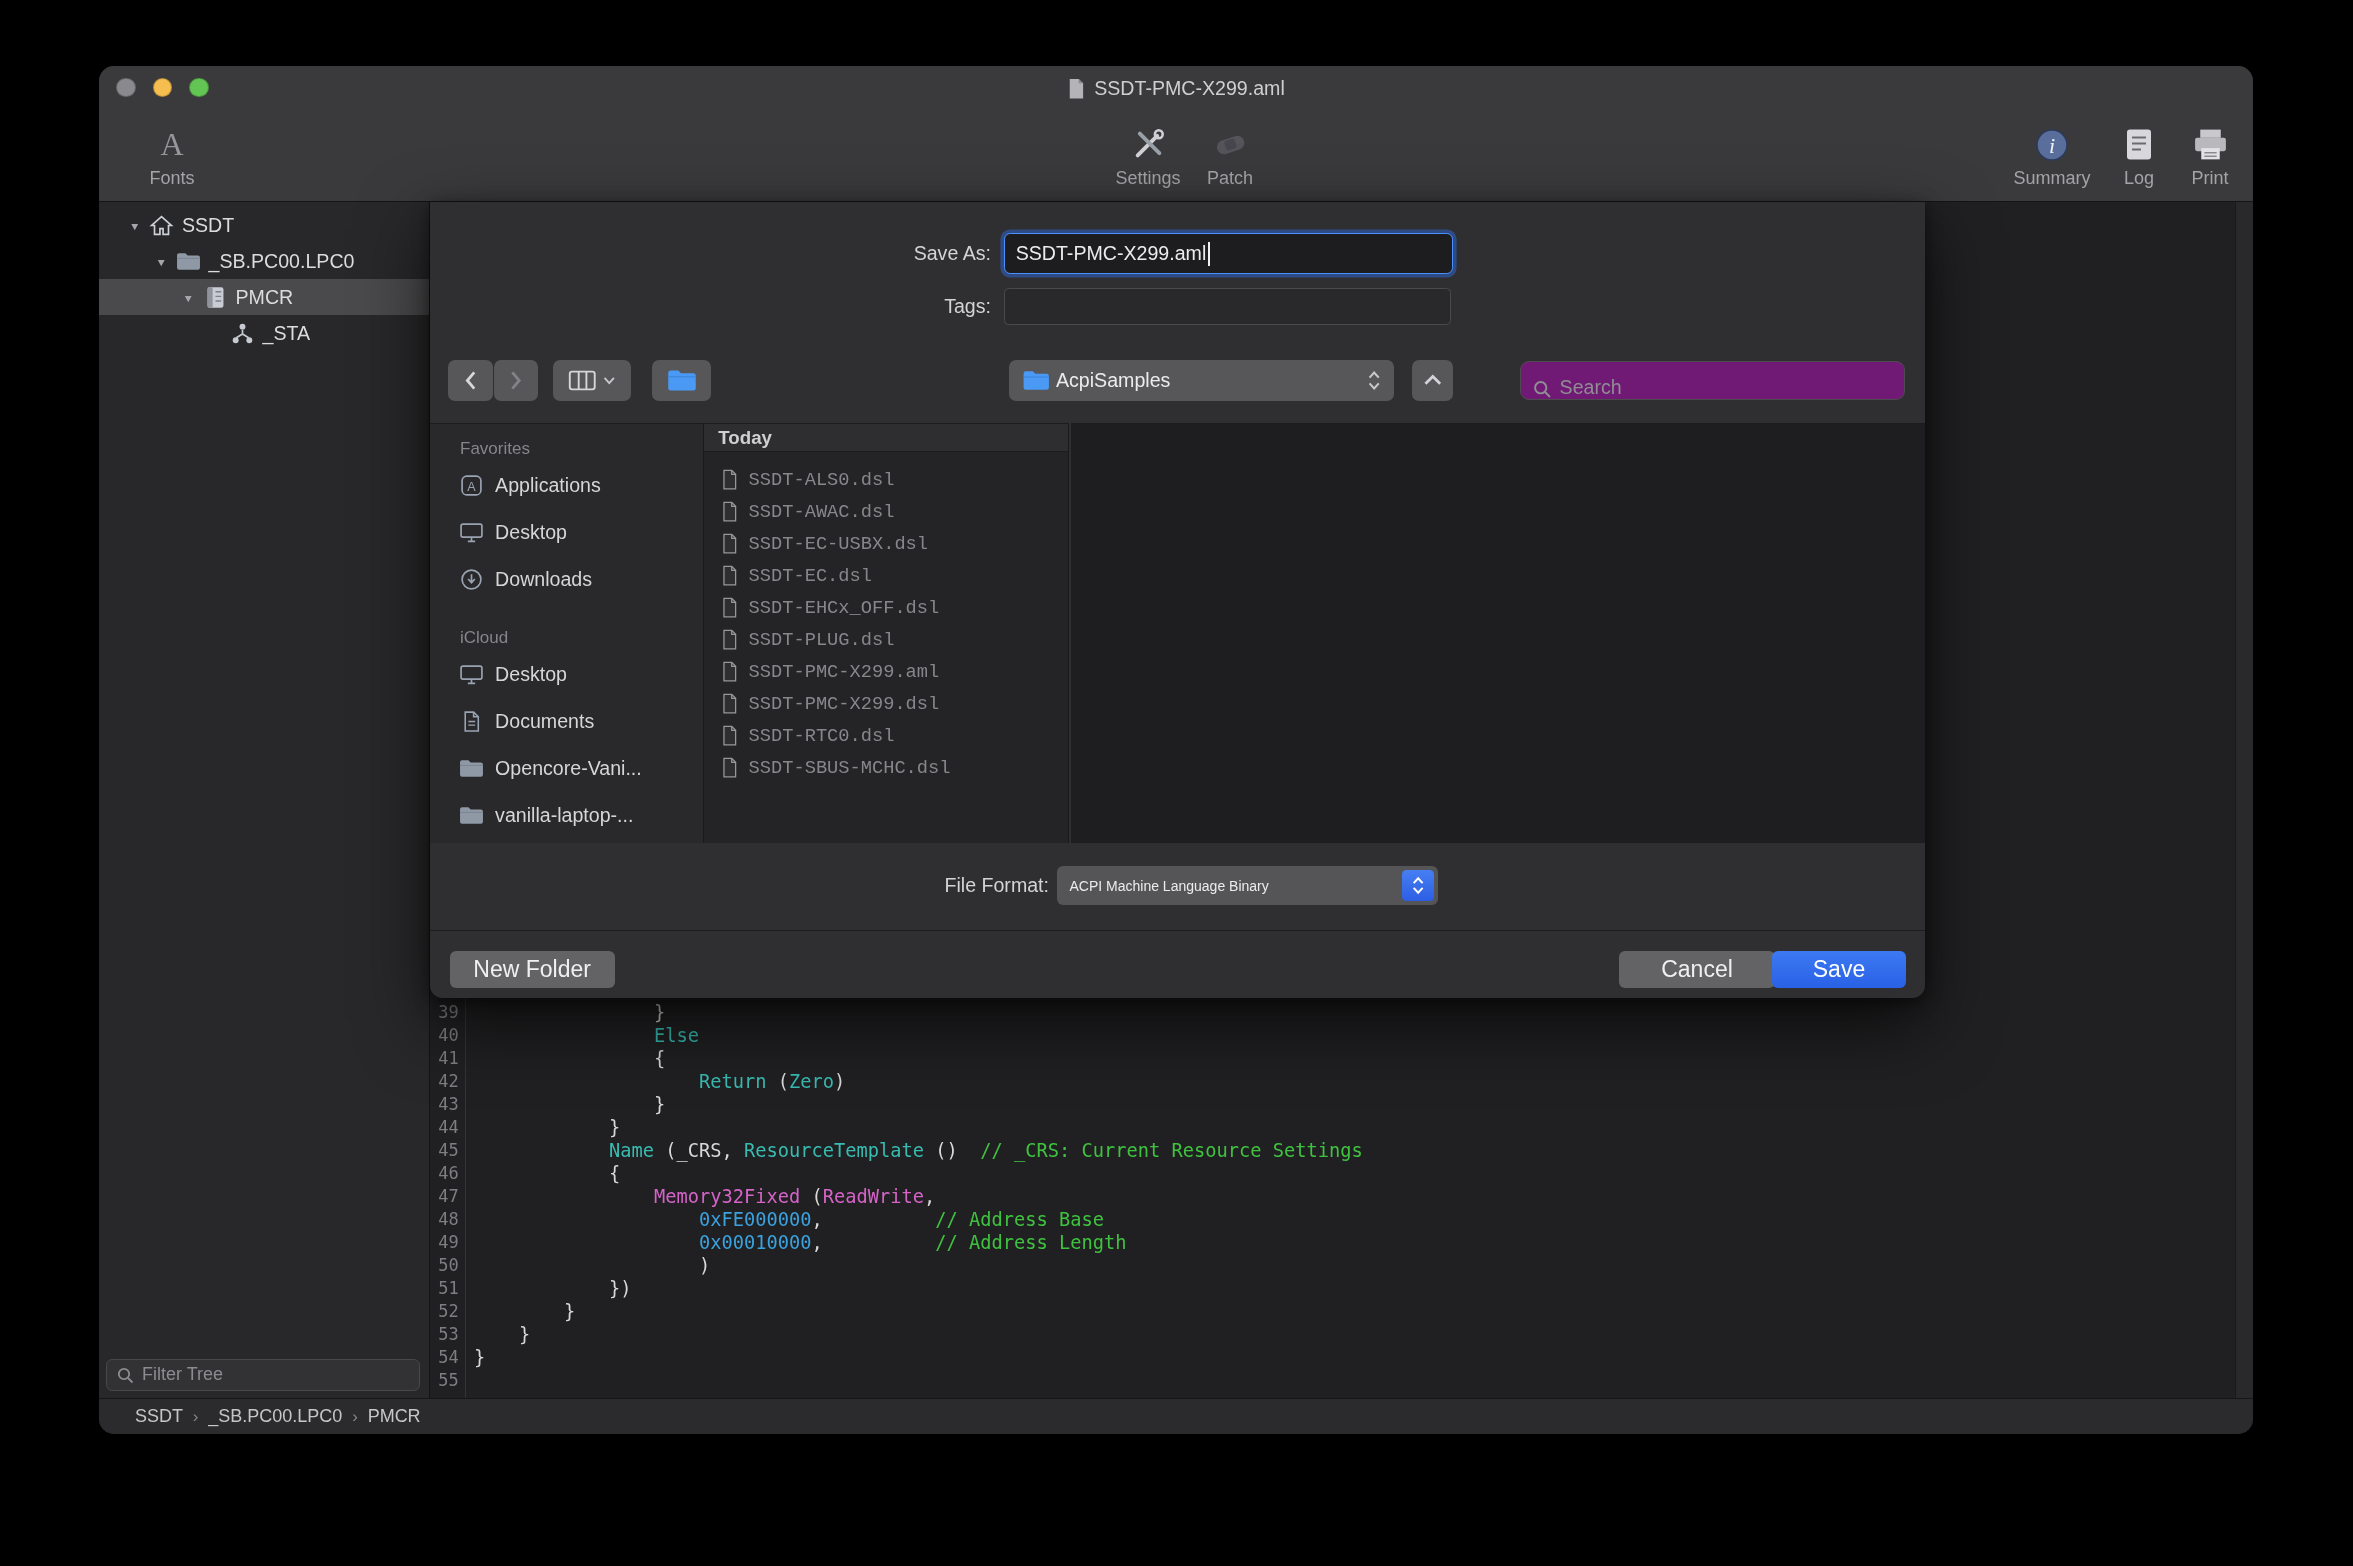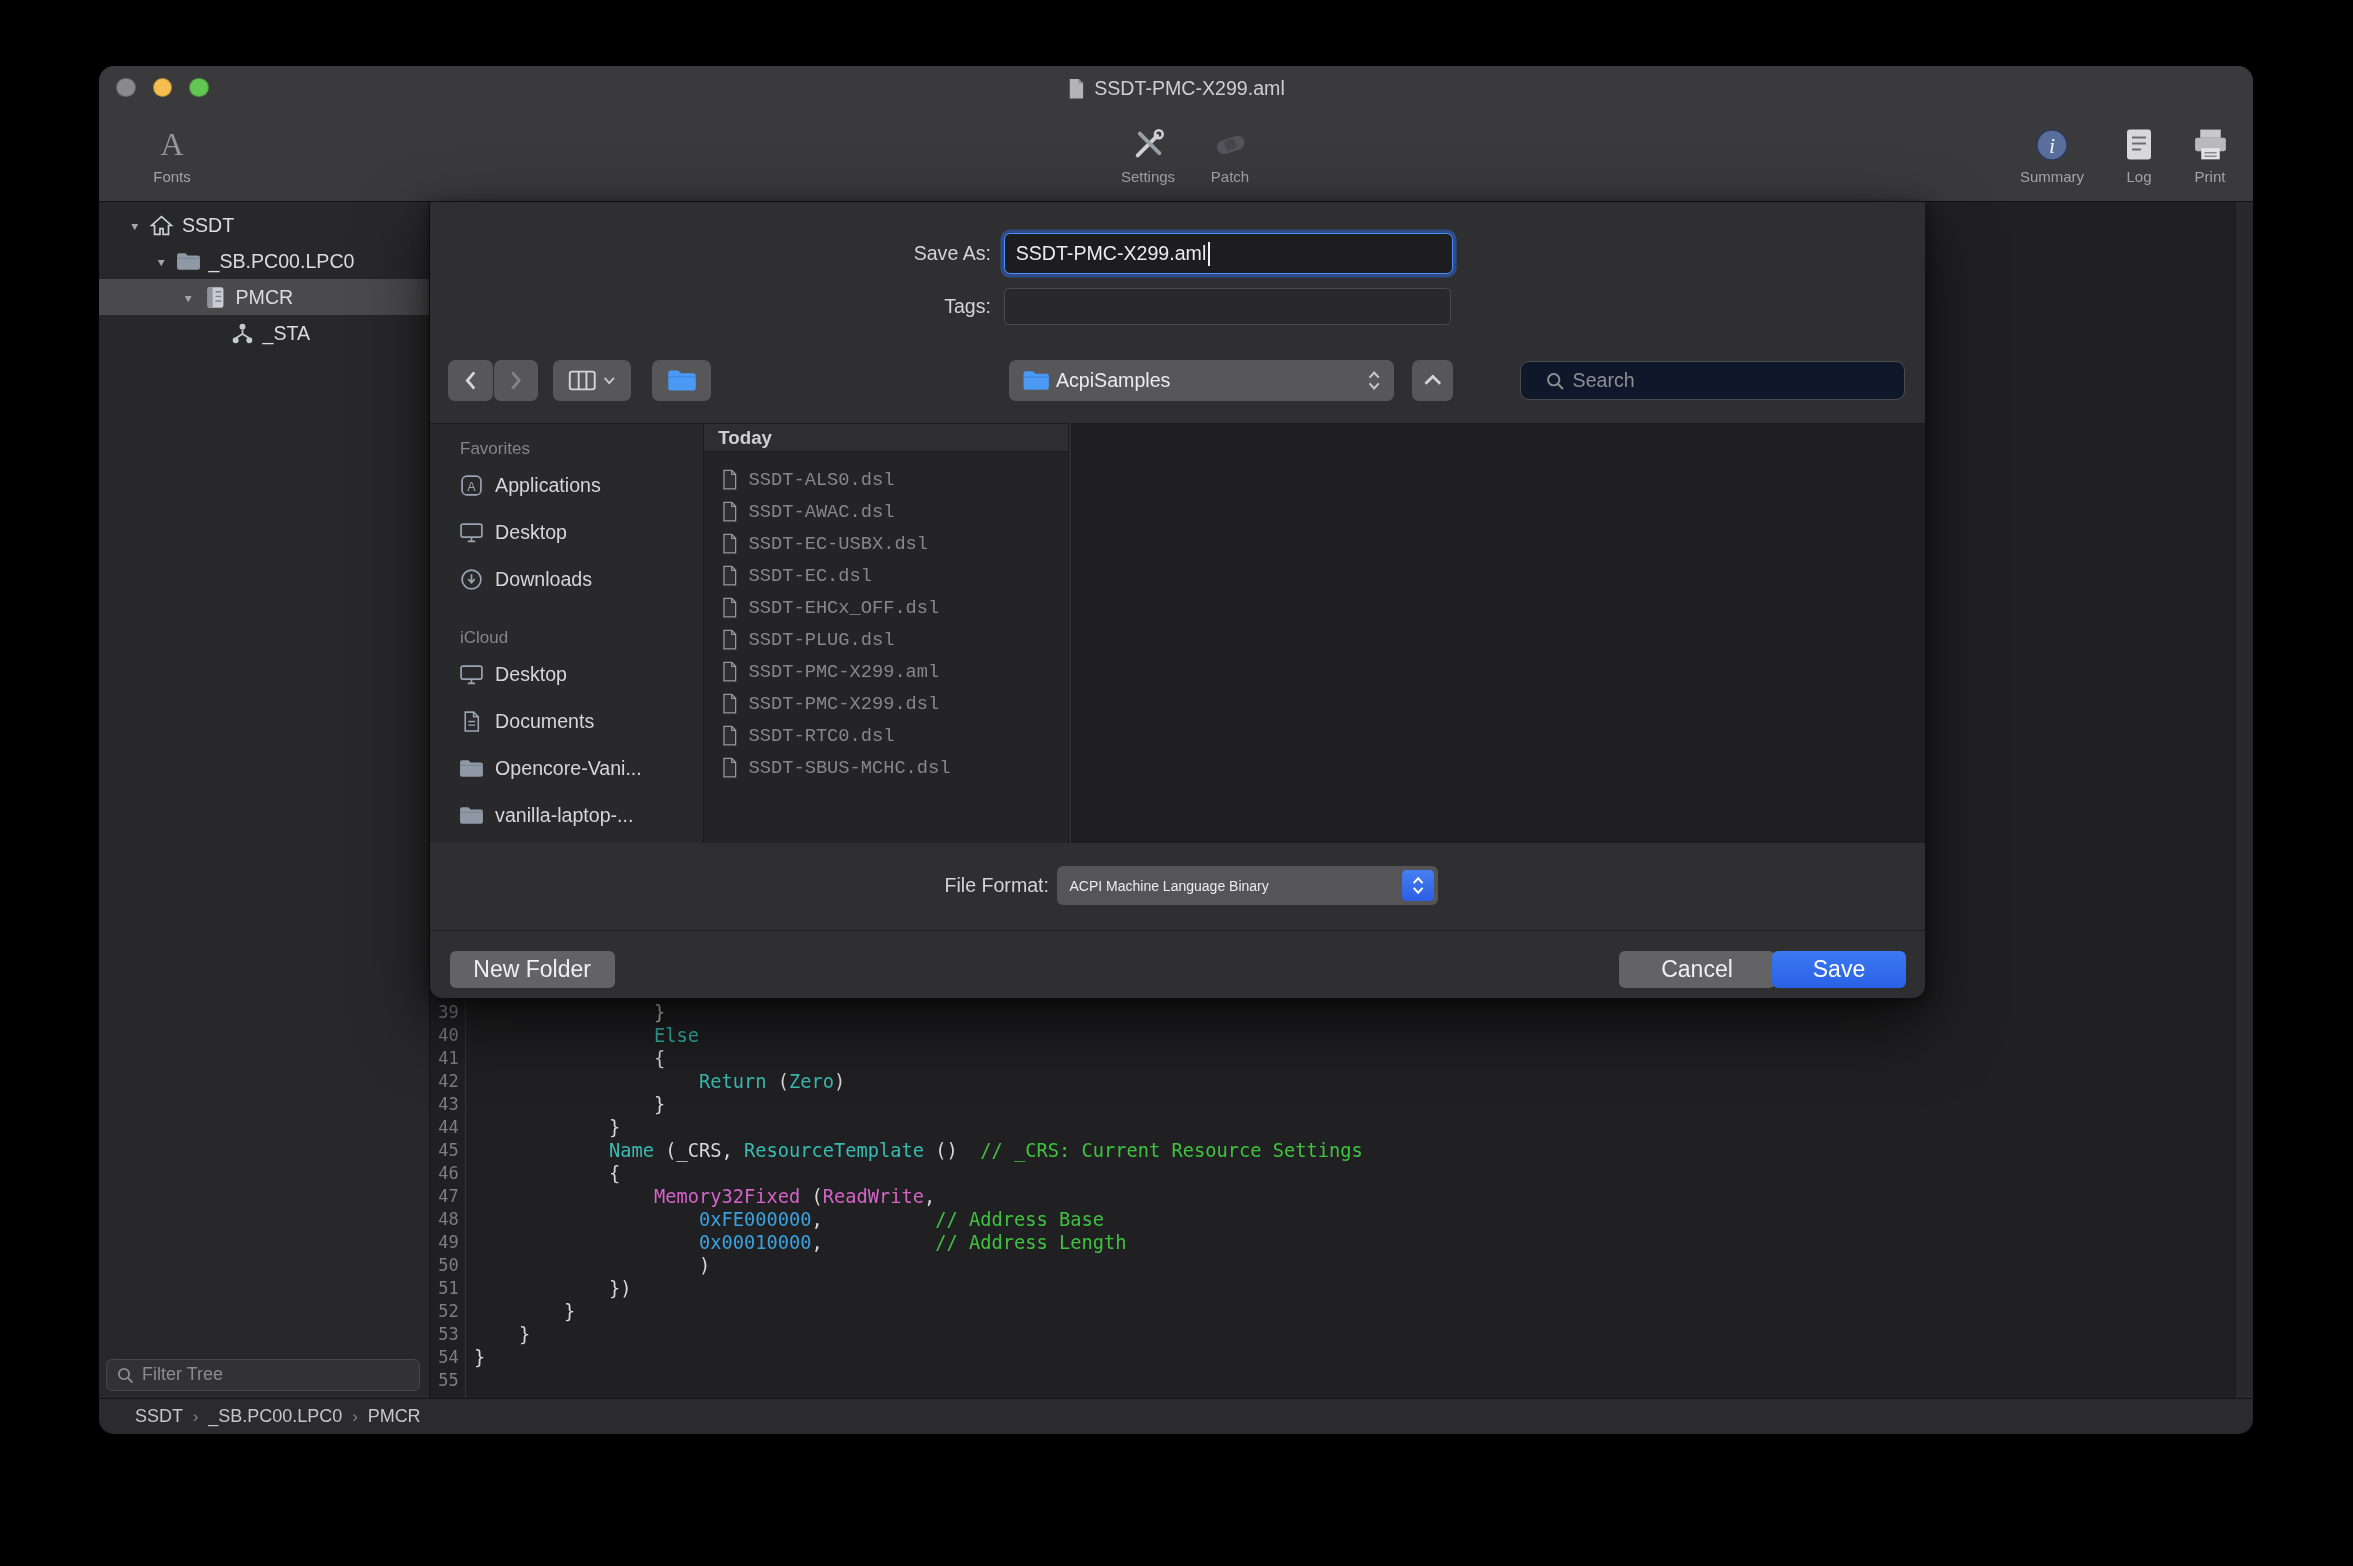--- a/index.html
+++ b/index.html
@@ -16,21 +16,21 @@
   .light { width:19.6px; height:19.6px; border-radius:50%; border:0.9px solid rgba(0,0,0,.25); }
   .light.close { background:#8a8a8e; }
   .light.min   { background:#f5be4f; }
   .light.max   { background:#62c554; }
   .title-wrap { position:absolute; top:9px; left:0; right:0; height:27px;
                 display:flex; align-items:center; justify-content:center; gap:9px; }
   .title-text { font-size:19.6px; color:#cfcfd1; }
   .tb-item { position:absolute; top:57px; width:134px; transform:translateX(-50%);
              text-align:center; }
   .tb-icon { height:43px; display:flex; align-items:center; justify-content:center; }
-  .tb-label { font-size:15px; color:#a4a4a8; margin-top:1.8px; }
+  .tb-label { font-size:18px; color:#a4a4a8; margin-top:1.8px; }
   .fonts-glyph { font-family:"Liberation Serif",serif; font-size:32px; color:#97979b; }
 
   
   .sidebar { position:absolute; left:0; top:136px; width:331px; bottom:36px;
              background:#28282a; border-right:0.9px solid #141416; z-index:1; }
   .tree { position:absolute; left:0; right:0; top:5.3px; }
   .tree-row { height:36px; display:flex; align-items:center; font-size:19.6px; color:#dcdcde; }
   .tree-row.selected { background:#4a4a4c; }
   .disclosure { width:28.5px; text-align:center; font-size:11.6px; color:#a6a6aa; transform:scaleY(.9); }
   .tree-label { margin-left:8px; }
@@ -82,22 +82,22 @@
   .navbtn { position:absolute; top:158px; height:41px; background:#57575a; border-radius:7.1px;
             display:flex; align-items:center; justify-content:center; }
   .nav-back { left:18px; width:45px; }
   .nav-fwd  { left:64px; width:44px; }
   .nav-view { left:123px; width:78px; gap:6.2px; }
   .nav-newfolder { left:222px; width:59px; }
   .nav-location { left:579px; width:385px; justify-content:flex-start; padding:0 12.5px; gap:6px; }
   .nav-up { left:982px; width:41px; }
   .loc-text { font-size:19.6px; color:#ececee; flex:1; }
   .nav-search { position:absolute; left:1090px; top:159px; width:385px; height:39px;
-                background:#0f172a; border:0.9px solid #4c4c4e; border-radius:9px;
-                display:flex; align-items:center; padding:0 24px; gap:8px;
+                background:#701a75; border:0.9px solid #4c4c4e; border-radius:9px;
+                display:flex; align-items:flex-end; padding:0 11px; gap:8px;
                 color:#8e8e93; font-size:19.6px; }
 
   .browser { position:absolute; left:0; top:221px; width:1495px; height:420px; }
   .fav-panel { position:absolute; left:0; top:0; width:274px; height:420px; background:#29292b;
                border-top:0.9px solid #1c1c1e; border-right:0.9px solid #1a1a1c; padding-top:10.7px; overflow:hidden; }
   .fav-title { height:27px; line-height:27px; padding-left:30px; font-size:17px; color:#85858a; }
   .fav-title.second { margin-top:21.4px; }
   .fav-row { height:47px; display:flex; align-items:center; padding-left:28.5px; gap:11.6px;
              font-size:19.6px; color:#d6d6d8; white-space:nowrap; }
   .files-col { position:absolute; left:274px; top:0; width:365px; height:420px; background:#242426;

